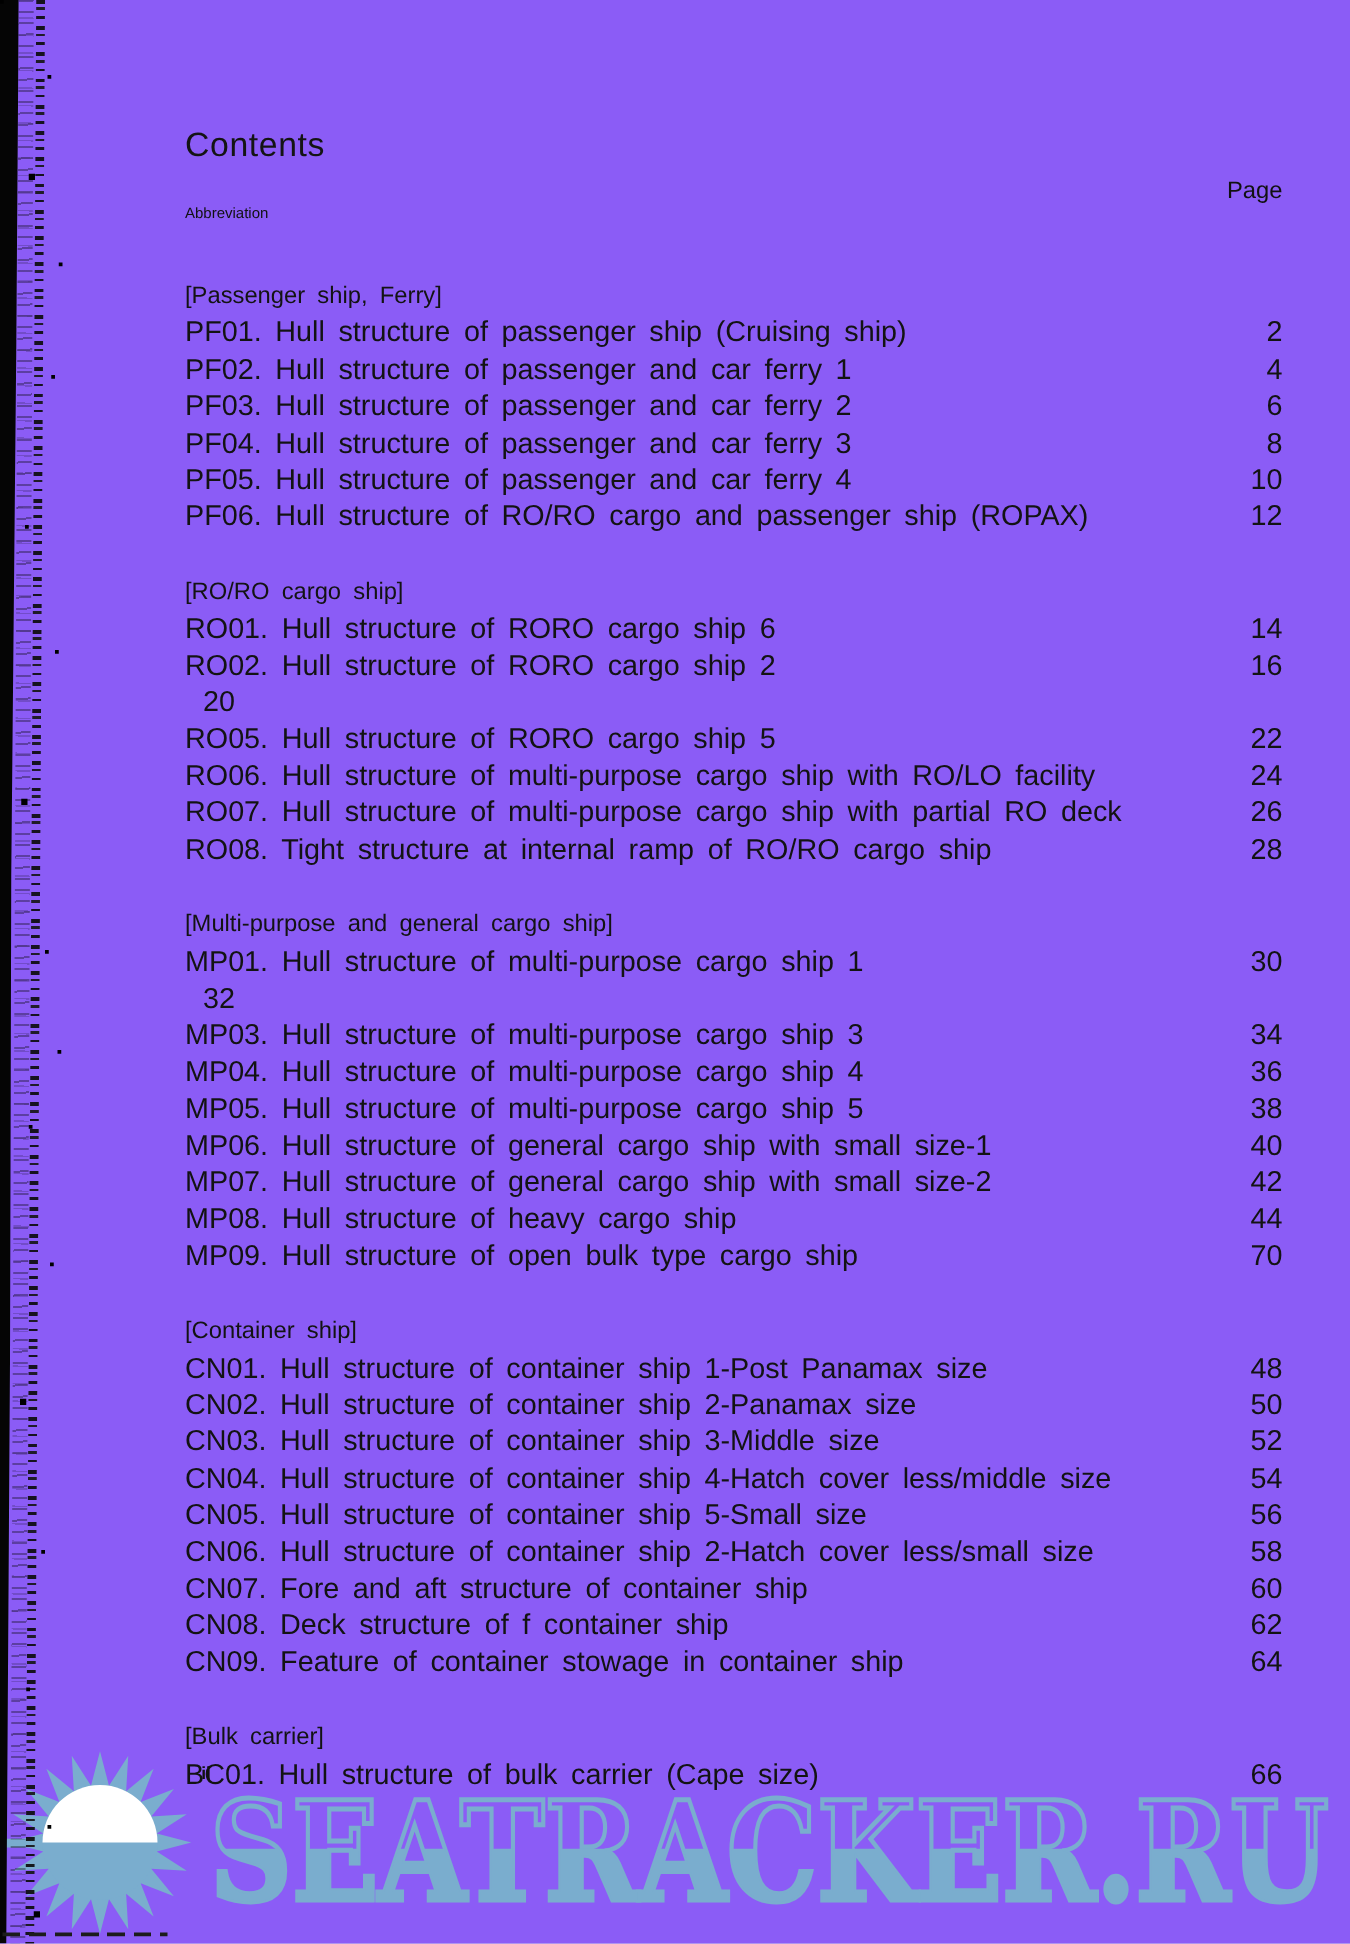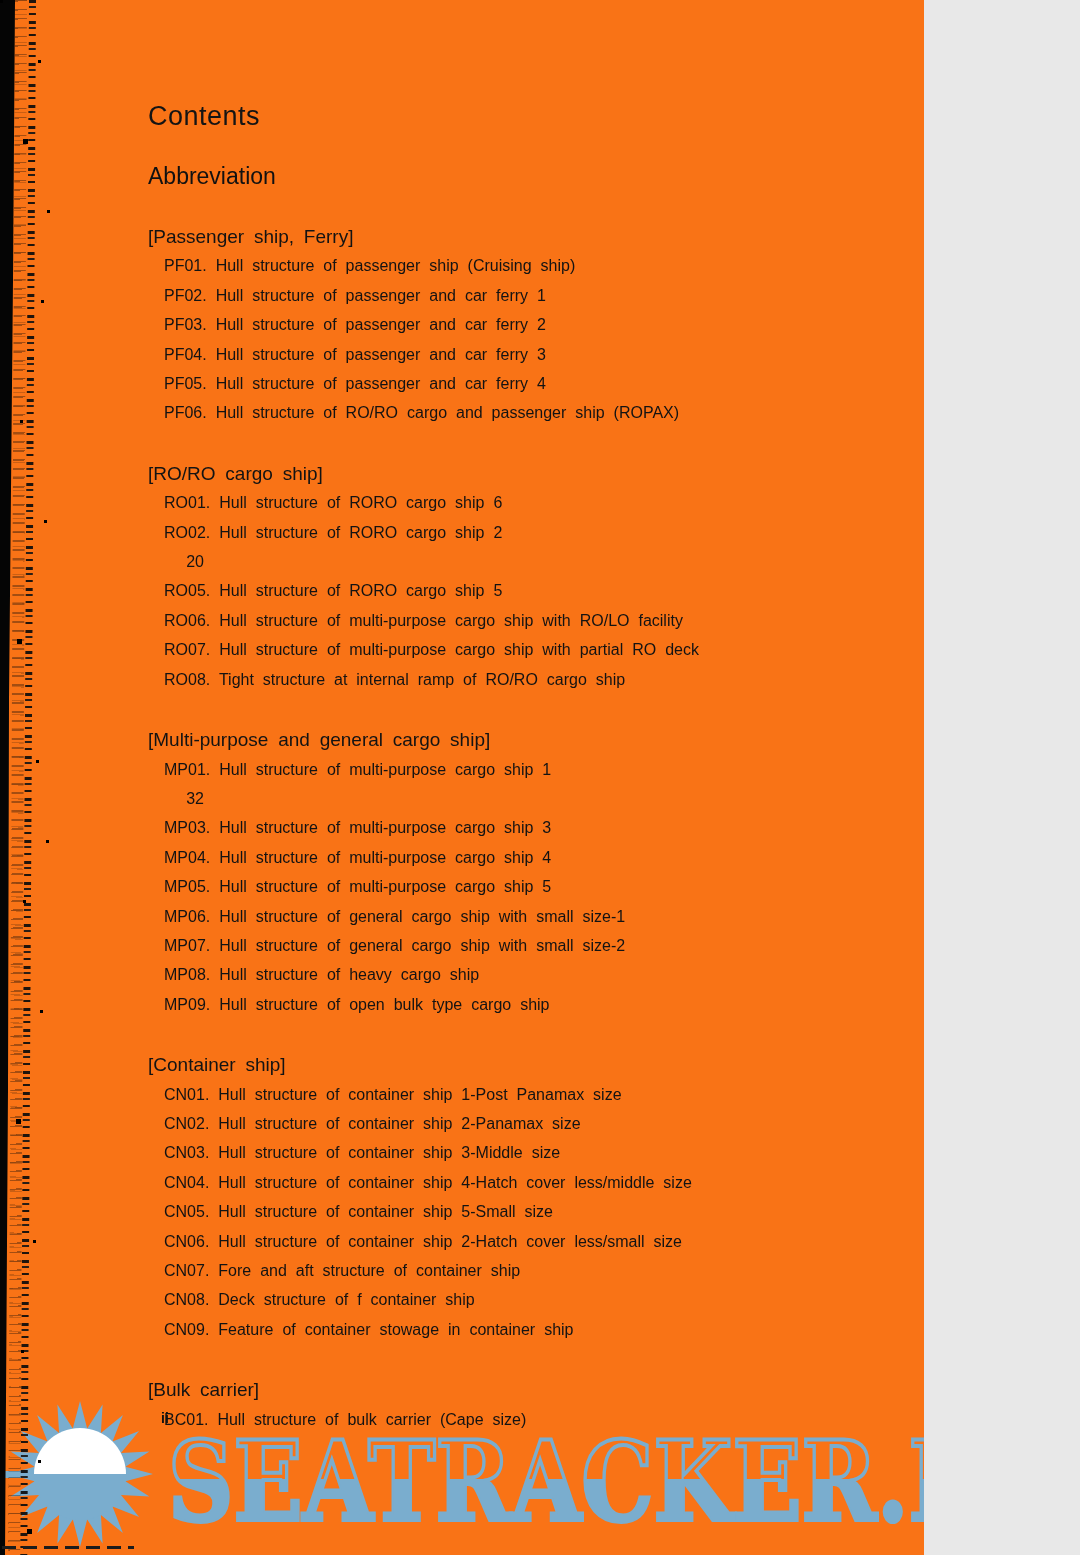--- a/index.html
+++ b/index.html
@@ -1,19 +1,19 @@
 <!DOCTYPE html>
 <html><head>
 <meta charset="utf-8">
 <style>
   html,body{margin:0;padding:0;background:#e8e8e8;}
   #page{
     position:relative;
-    width:924px;height:1555px;
-    background:#f97316;
+    width:1080px;height:1555px;
+    background:#8b5cf6;
     overflow:hidden;
     font-family:"Liberation Sans", sans-serif;
     color:#111;
   }
   
   .edge{position:absolute;top:0;height:1555px;z-index:30;pointer-events:none;}
   #edge-black{
     left:0;width:16px;background:#050505;
     clip-path:polygon(0 0,15px 0,13px 18%,9px 45%,8px 70%,5px 100%,0 100%);
   }
@@ -42,29 +42,29 @@
   }
   #edge-bottom-dash{
     position:absolute;left:2px;top:1546px;width:132px;height:3px;z-index:30;
     background:repeating-linear-gradient(90deg,#1c1c1c 0 14px,transparent 14px 21px);
     pointer-events:none;
   }
   
   #content{position:absolute;left:148px;top:0;width:878px;z-index:10;}
   #title{position:absolute;left:0;top:101px;font-size:27px;letter-spacing:.5px;color:#141414;}
   #page-col{position:absolute;right:0;top:142px;font-size:19px;text-align:left;}
-  #abbrev{position:absolute;left:0;top:163px;font-size:23px;}
+  #abbrev{position:absolute;left:0;top:163px;font-size:12px;}
   #sections{position:absolute;left:0;top:222px;width:878px;}
   .section + .section{margin-top:31px;}
   .sec-header{
     font-size:19px;line-height:29.4px;word-spacing:4.5px;color:#131313;
   }
   .toc-row{
     display:flex;justify-content:space-between;align-items:baseline;
-    font-size:16px;line-height:29.4px;margin-left:16px;
+    font-size:23px;line-height:29.4px;
   }
   .toc-label{word-spacing:4.5px;white-space:nowrap;color:#131313;}
   .toc-page{text-align:right;min-width:40px;color:#131313;}
   
   #footer-num{position:absolute;left:161px;top:1410px;font-size:14px;font-weight:bold;z-index:10;}
   
   #watermark{position:absolute;left:0;top:1382px;z-index:20;pointer-events:none;}
 </style>
 </head>
 <body>

